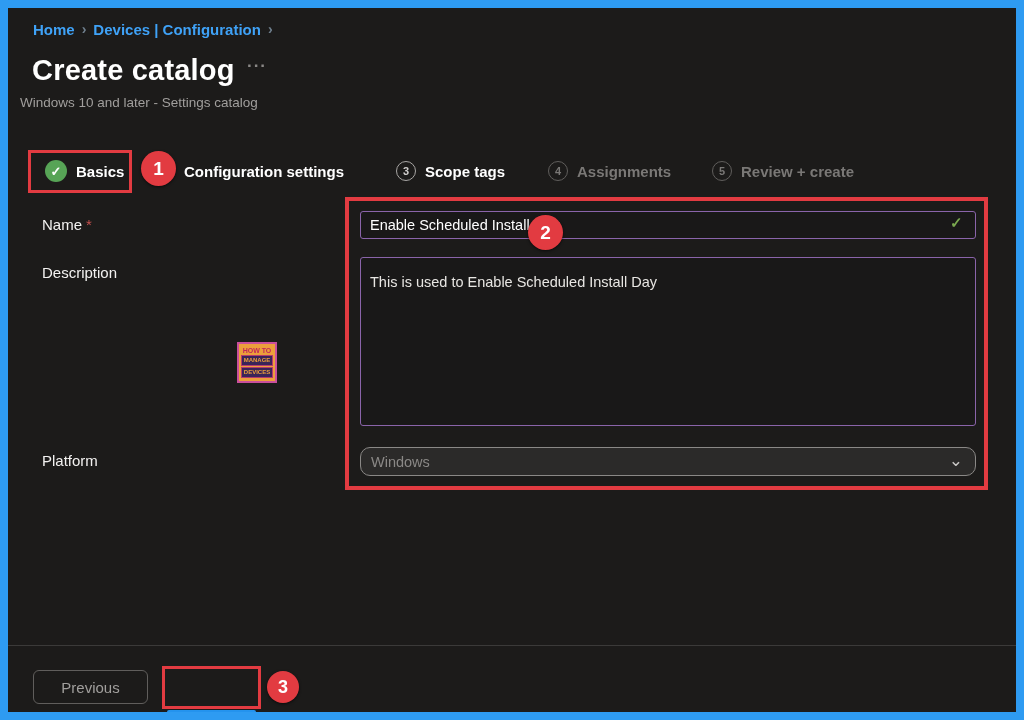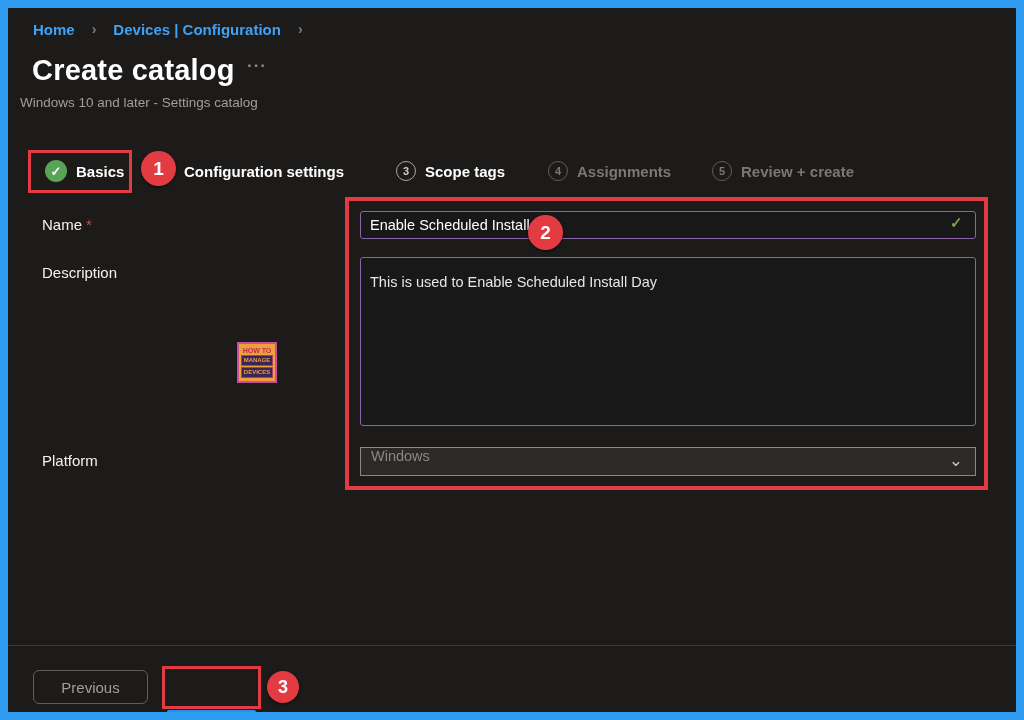--- a/index.html
+++ b/index.html
@@ -15,21 +15,21 @@
   #frame {
     position: absolute; inset: 0;
     border: 8px solid #2E9BF2;
     pointer-events: none;
     z-index: 60;
   }
 
   
   #breadcrumb {
     position: absolute; left: 33px; top: 21px;
-    display: flex; align-items: flex-start; gap: 17px;
+    display: flex; align-items: flex-start; gap: 7px;
     font-size: 15px; font-weight: 600;
   }
   .crumb-link { color: #3FA2F7; cursor: pointer; }
   .crumb-sep  { color: #6f7f8d; font-size: 14px; }
 
   
   #page-title {
     position: absolute; left: 32px; top: 54px;
     font-size: 29px; font-weight: 700; color: #ffffff;
     letter-spacing: 0.2px;
@@ -92,22 +92,22 @@
   #desc-input {
     position: absolute; left: 360px; top: 257px;
     width: 616px; height: 169px;
     background: #191818; border: 1.5px solid #8A64AA; border-radius: 3px;
     color: #e8e6e3; font-size: 14.5px; font-family: "Liberation Sans", sans-serif;
     padding: 16px 9px; resize: none; outline: none;
   }
   #platform-select {
     position: absolute; left: 360px; top: 447px;
     width: 616px; height: 29px;
-    background: #2b2a29; border: 1px solid #8a8886; border-radius: 0;
-    display: flex; 
+    background: #2b2a29; border: 1px solid #8a8886; border-radius: 10px;
+    display: flex; align-items: center;
     color: #8a8886; font-size: 14.5px; padding-left: 10px;
     cursor: default;
   }
   #platform-chevron {
     position: absolute; right: 12px; top: 0px;
     color: #c8c6c4; font-size: 17px; line-height: 26px;
   }
 
   
   #watermark {

